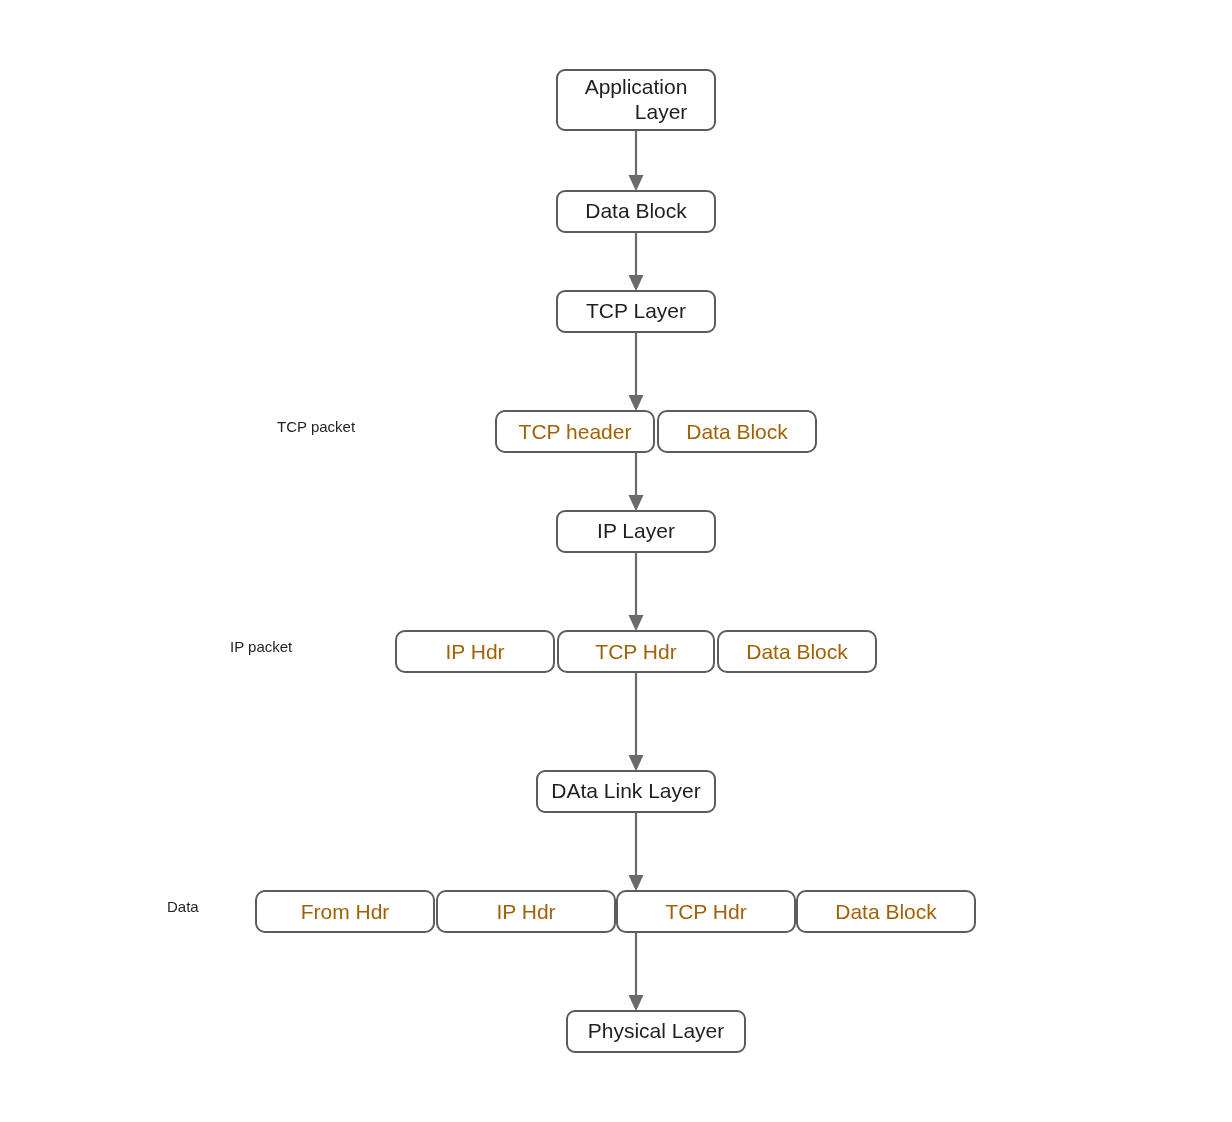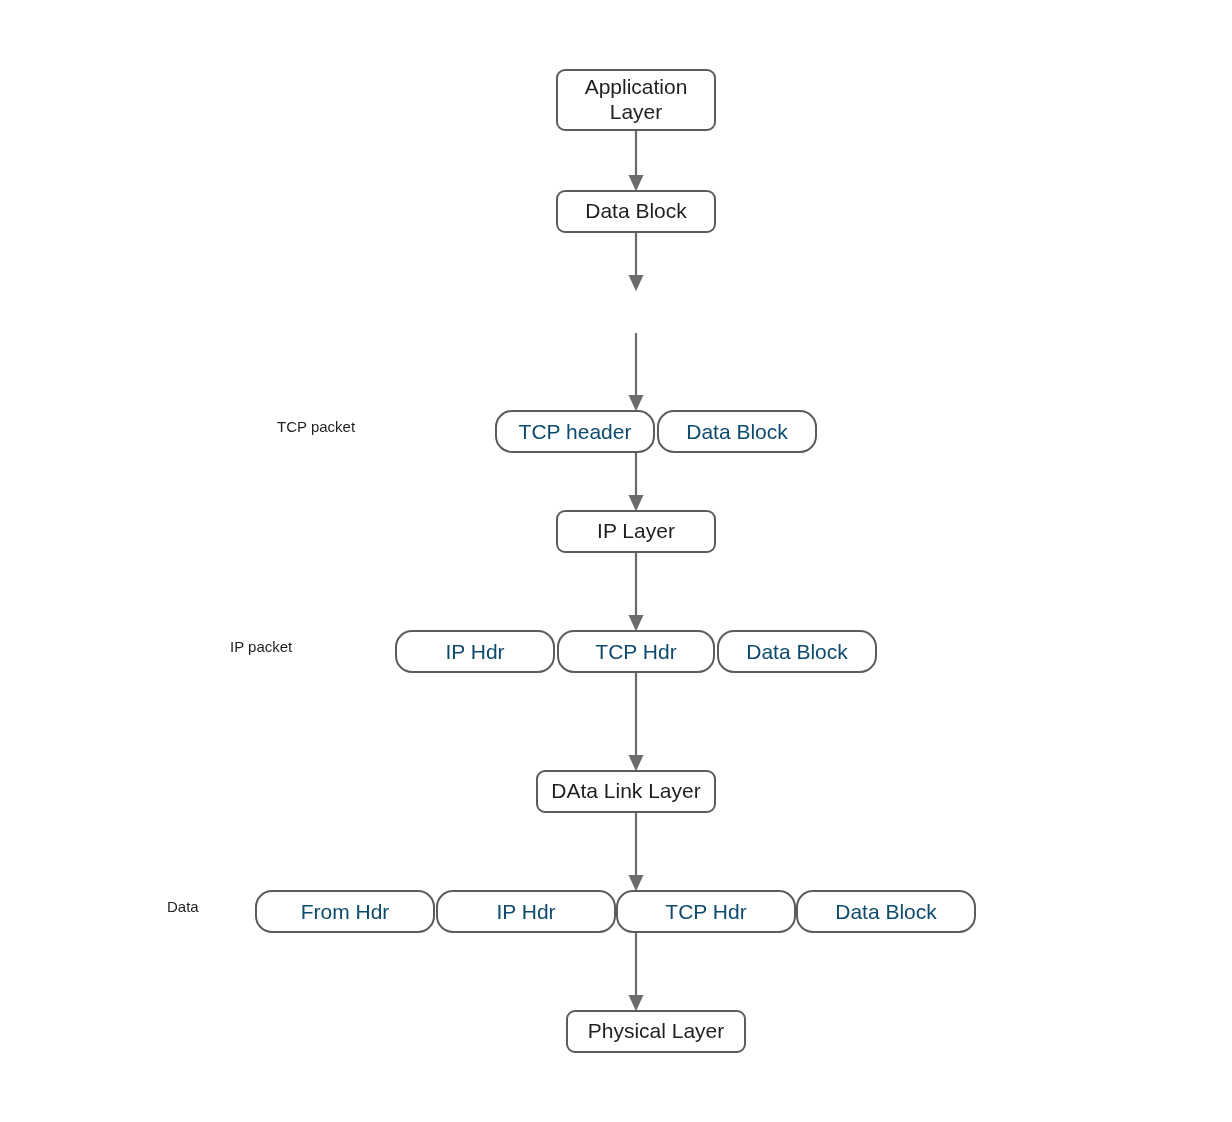--- a/index.html
+++ b/index.html
@@ -24,39 +24,39 @@
   }
   .node {
     position: absolute;
     box-sizing: border-box;
     border: 2.5px solid #5c5c5c;
     border-radius: 9px;
     background: #ffffff;
     display: flex;
     align-items: center;
     justify-content: center;
-    text-align: center;
+    text-align: right;
     font-size: 21px;
     line-height: 1.18;
     color: #1f1f1f;
     white-space: pre-line;
     z-index: 2;
   }
   .seg {
     position: absolute;
     box-sizing: border-box;
     border: 2.5px solid #5c5c5c;
-    border-radius: 17px;
+    border-radius: 10px;
     background: #ffffff;
     display: flex;
     align-items: center;
     justify-content: center;
     text-align: center;
     font-size: 21px;
-    color: #0c4a6e;
+    color: #a16207;
     z-index: 2;
   }
   .row-label {
     position: absolute;
     font-size: 15px;
     color: #1f1f1f;
     white-space: nowrap;
     z-index: 2;
   }
   .arrow-layer {
@@ -87,20 +87,21 @@
       <line x1="636" y1="813" x2="636" y2="883" marker-end="url(#arrowhead)"></line>
       <line x1="636" y1="933" x2="636" y2="1003" marker-end="url(#arrowhead)"></line>
     </g>
   </svg>
 
   <div class="node" style="left:556px; top:69px; width:160px; height:62px;">Application
 Layer</div>
 
   <div class="node" style="left:556px; top:190px; width:160px; height:43px;">Data Block</div>
 
+  <div class="node" style="left:556px; top:290px; width:160px; height:43px;">TCP Layer</div>
 
   <div class="node" style="left:556px; top:510px; width:160px; height:43px;">IP Layer</div>
 
   <div class="node" style="left:536px; top:770px; width:180px; height:43px;">DAta Link Layer</div>
 
   <div class="node" style="left:566px; top:1010px; width:180px; height:43px;">Physical Layer</div>
 
   <div class="row-label" style="left:277px; top:418px;">TCP packet</div>
   <div class="seg" style="left:495px; top:410px; width:160px; height:43px;">TCP header</div>
   <div class="seg" style="left:657px; top:410px; width:160px; height:43px;">Data Block</div>

